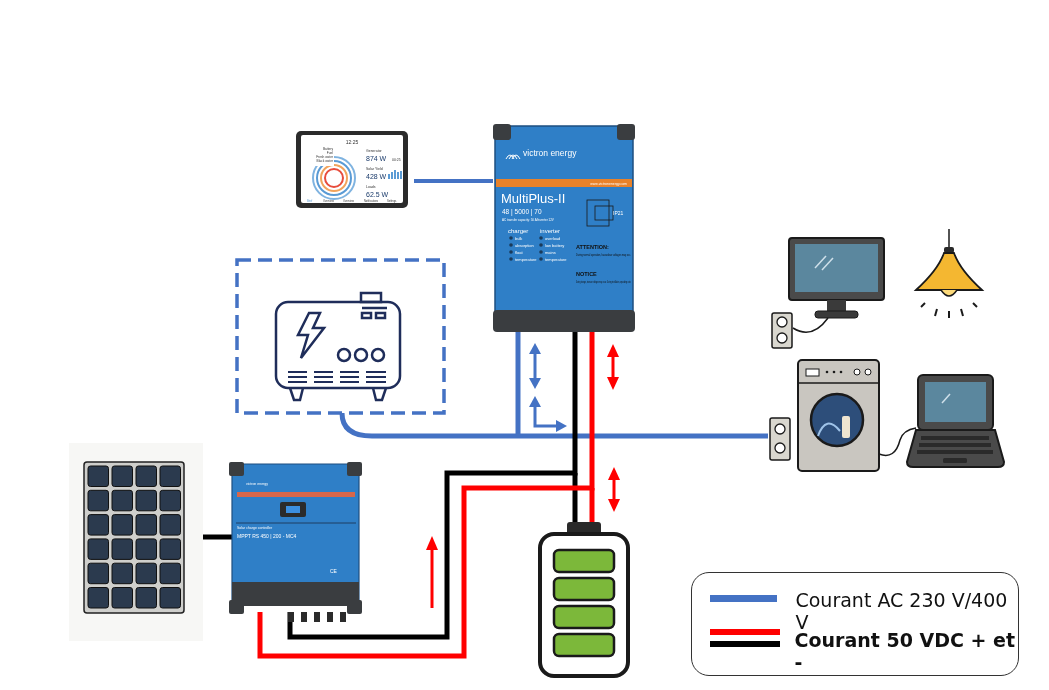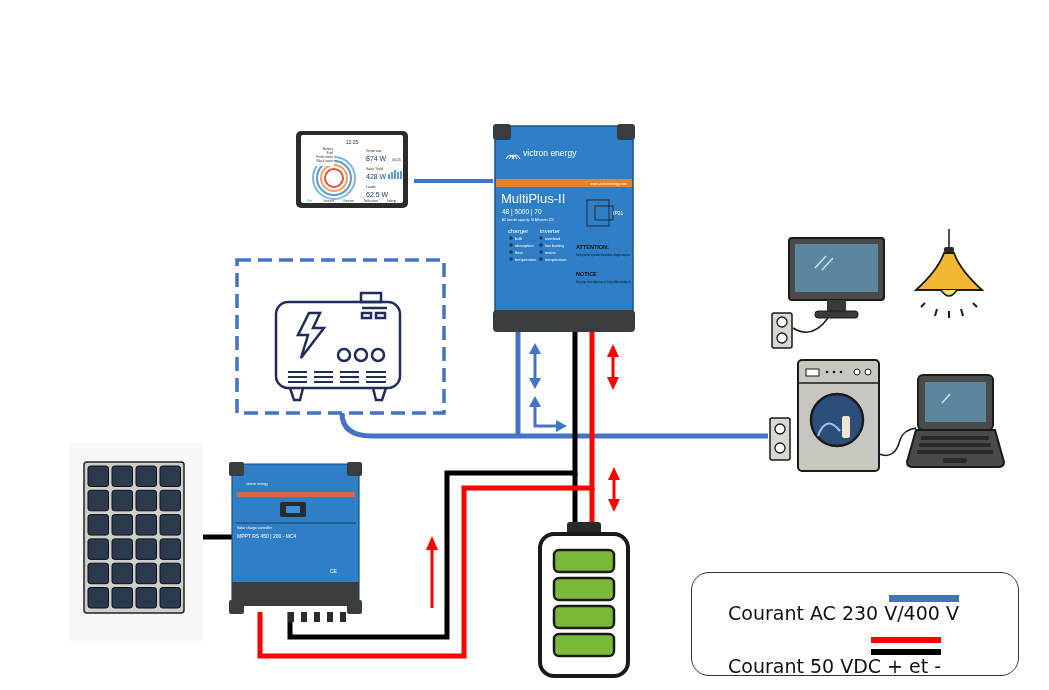--- a/index.html
+++ b/index.html
@@ -1,19 +1,19 @@
 <!DOCTYPE html>
 <html><head>
 <meta charset="utf-8">
 <style>
   html,body{margin:0;padding:0;background:#fff;}
   body{width:1049px;height:690px;position:relative;overflow:hidden;font-family:"Liberation Sans",sans-serif;}
   svg.main{position:absolute;left:0;top:0;}
   .legend{position:absolute;left:691px;top:572px;width:328px;height:104px;border:1.5px solid #333;border-radius:18px;box-sizing:border-box;background:#fff;}
-  .legend .row{position:absolute;left:18px;display:flex;align-items:flex-end;flex-direction:column;}
+  .legend .row{position:absolute;left:18px;display:flex;align-items:flex-start;}
   .legend .swatch{width:70px;position:relative;}
   .legend .lbl{margin-left:18px;font-size:19px;color:#111;font-family:"DejaVu Sans",sans-serif;}
 </style>
 </head>
 <body>
 
 <svg class="main" width="1049" height="690" viewBox="0 0 1049 690">
 
   <line x1="414" y1="181" x2="493" y2="181" stroke="#4472C4" stroke-width="4"></line>
 
@@ -285,20 +285,20 @@
     </g>
     <rect x="943" y="458" width="24" height="5" rx="1.5" fill="#2a2a2a"></rect>
   </g>
 </svg>
 
 <div class="legend">
   <div class="row" style="top:16px;">
     <div class="swatch" style="height:7px;background:#4472C4;margin-top:6px;"></div>
     <span class="lbl">Courant AC 230 V/400 V</span>
   </div>
-  <div class="row" style="top:64px;">
+  <div class="row" style="top:56px;font-weight:bold;">
     <div class="swatch" style="height:18px;">
       <div style="position:absolute;left:0;top:0;width:70px;height:6px;background:#FF0000;"></div>
       <div style="position:absolute;left:0;top:12px;width:70px;height:6px;background:#000;"></div>
     </div>
     <span class="lbl">Courant 50 VDC + et -</span>
   </div>
 </div>
 
 </body></html>

